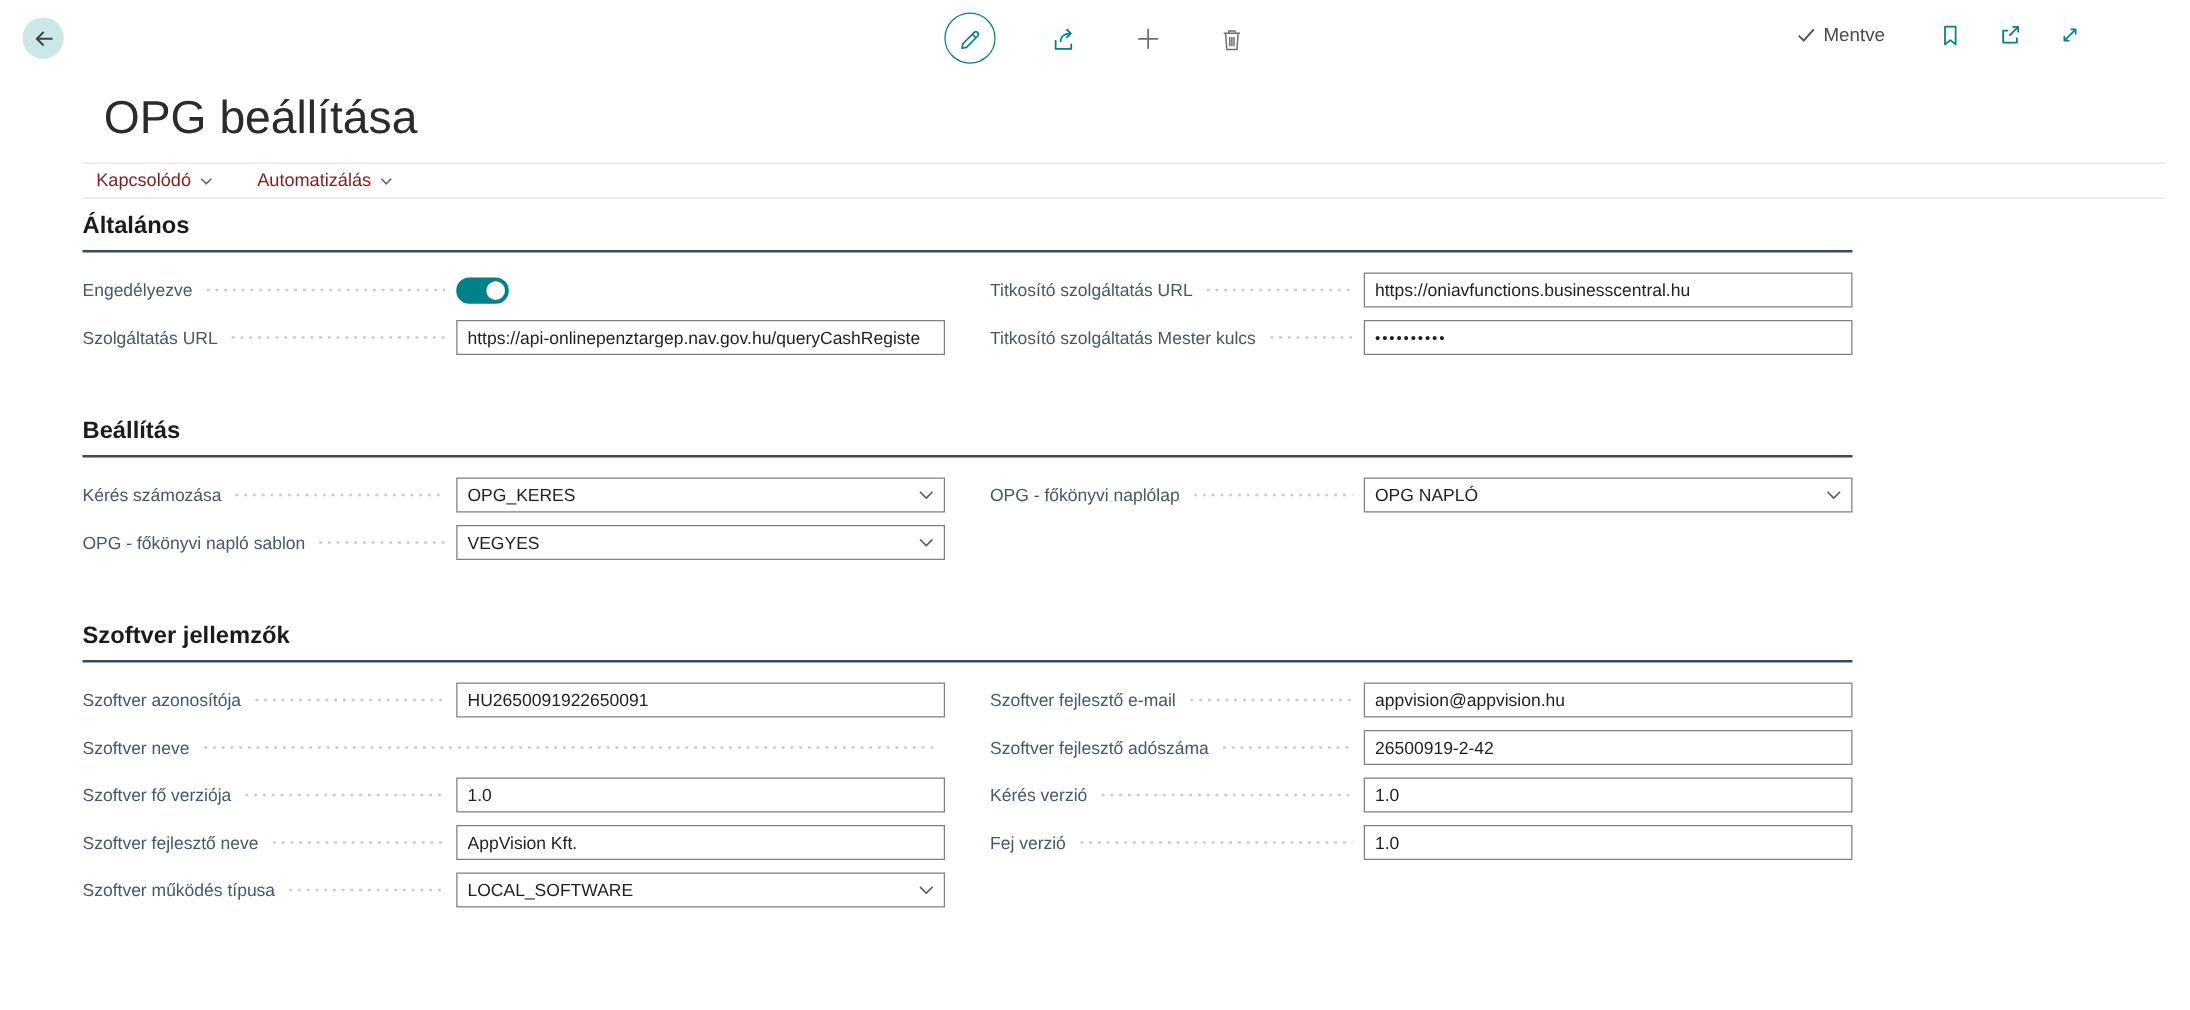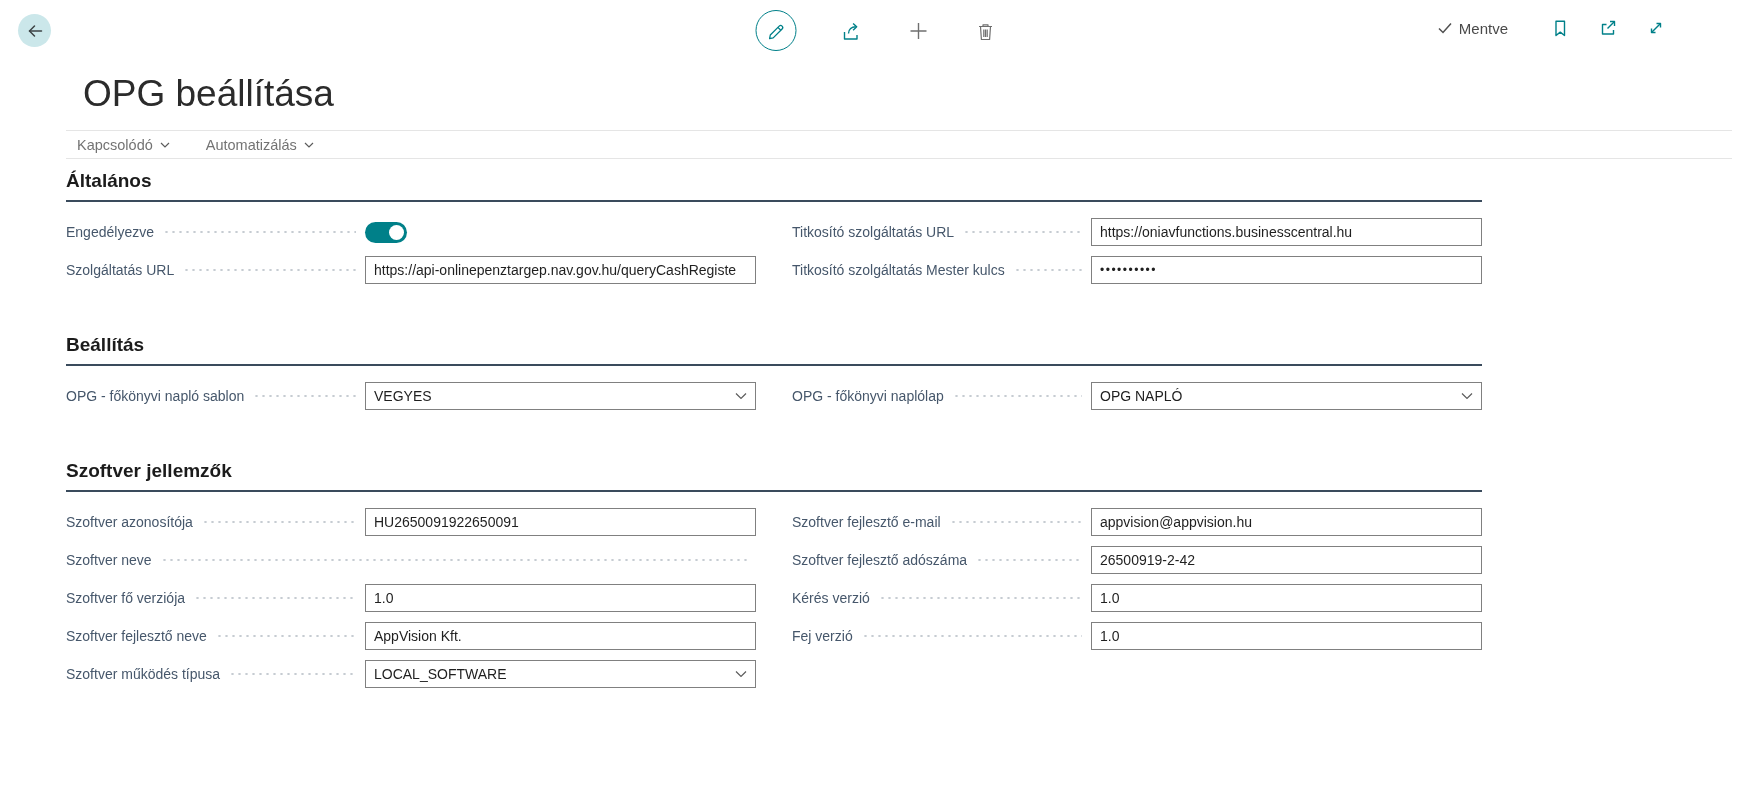--- a/index.html
+++ b/index.html
@@ -40,21 +40,21 @@
     font-size:37px; font-weight:300; color:#2b2b2b;
   }
 
   
   .menubar {
     position:absolute; top:130px; left:66px; right:20px; height:29px;
     border-top:1px solid #e5e5e5; border-bottom:1px solid #e5e5e5;
     display:flex; align-items:center; gap:36px; padding-left:11px;
   }
   .menu-item { display:flex; align-items:center; gap:7px; cursor:pointer; }
-  .menu-label { font-size:14.5px; color:#737373; }
+  .menu-label { font-size:14.5px; color:#7f1d1d; }
 
   
   .content { position:absolute; top:170px; left:66px; width:1416px; }
   .section { margin-top:40px; }
   .section:first-child { margin-top:0; }
   .section-title {
     margin:0; font-size:19px; font-weight:700; color:#1b1b1b;
     padding-bottom:8px; border-bottom:2px solid #3a4b5c;
   }
   .fields { display:flex; gap:36px; margin-top:16px; }
@@ -231,20 +231,32 @@
           </div>
         </div>
       </div>
     </div>
 
     <div class="section">
       <h2 class="section-title">Beállítás</h2>
       <div class="fields">
         <div class="fcol">
           <div class="frow">
+            <span class="flabel">Kérés számozása</span>
+            <span class="leader"></span>
+            <div class="ctrl combo">
+              <input class="tin" type="text" value="OPG_KERES" style="">
+              <span class="chev">
+                <svg width="12" height="7" viewBox="0 0 12 7" fill="none" stroke="#5c5c5c" stroke-width="1.2">
+                    <polyline points="1,1 6,6 11,1"></polyline>
+                  </svg>
+              </span>
+            </div>
+          </div>
+          <div class="frow">
             <span class="flabel">OPG - főkönyvi napló sablon</span>
             <span class="leader"></span>
             <div class="ctrl combo">
               <input class="tin" type="text" value="VEGYES" style="">
               <span class="chev">
                 <svg width="12" height="7" viewBox="0 0 12 7" fill="none" stroke="#5c5c5c" stroke-width="1.2">
                     <polyline points="1,1 6,6 11,1"></polyline>
                   </svg>
               </span>
             </div>

